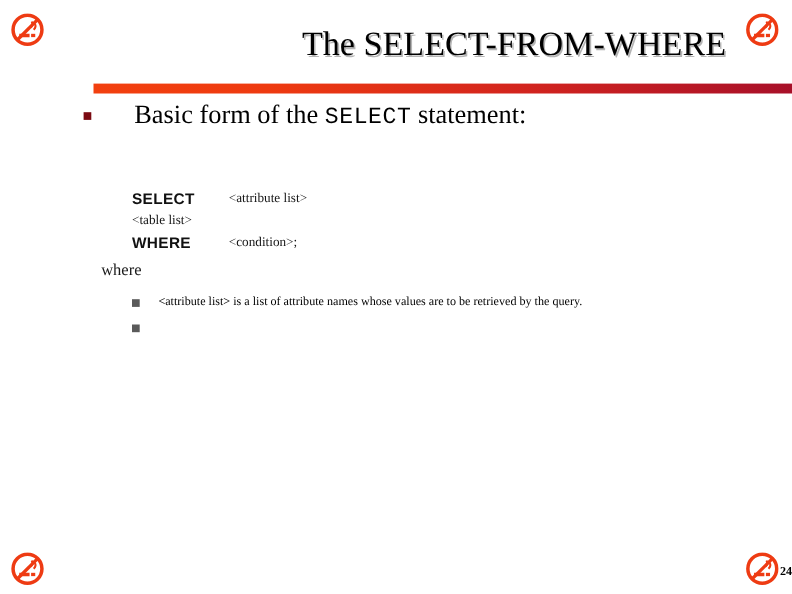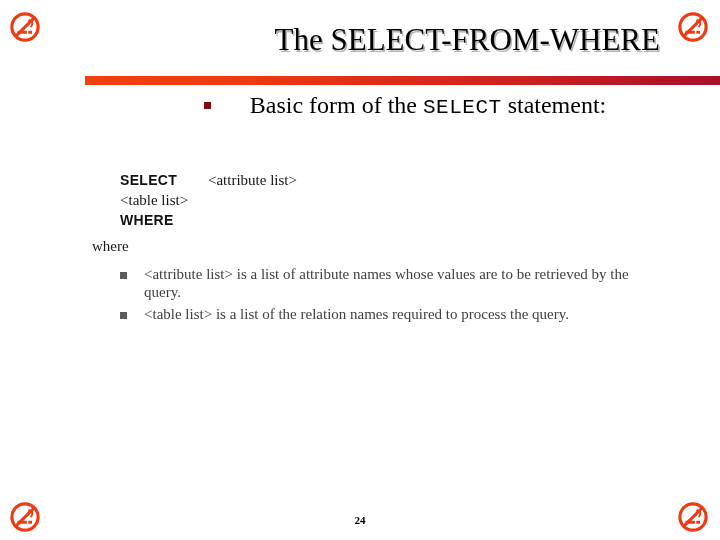--- a/index.html
+++ b/index.html
@@ -49,26 +49,25 @@
     left: 85px;
     top: 76px;
     width: 635px;
     height: 9px;
     background: linear-gradient(to right, #F2400F 0%, #EE3A10 25%, #D2241E 62%, #A81029 100%);
   }
 
   
   .bullet-line {
     position: absolute;
-    left: 95px;
+    left: 76px;
     top: 90px;
     width: 620px;
     display: flex;
     align-items: flex-start;
-    justify-content: center;
   }
   .bullet-sq {
     width: 7px;
     height: 7px;
     background: #7B0A12;
     margin-top: 12px;
     flex: 0 0 auto;
   }
   .bullet-text {
     margin-left: 39px;
@@ -97,21 +96,21 @@
     width: 88px;
     flex: 0 0 auto;
     font-family: "Liberation Sans", sans-serif;
     font-weight: bold;
     font-size: 14px;
     letter-spacing: 0.3px;
     color: #111111;
   }
   .syntax-arg {
     font-family: "Liberation Serif", serif;
-    font-size: 15px;
+    font-size: 12px;
     color: #141414;
   }
 
   .where-label {
     position: absolute;
     left: 92px;
     top: 238px;
     font-family: "Liberation Serif", serif;
     font-size: 15px;
     color: #1a1a1a;
@@ -131,32 +130,32 @@
   .sub-bullet {
     width: 7px;
     height: 7px;
     background: #5a5a5a;
     margin-top: 6px;
     flex: 0 0 auto;
   }
   .sub-text {
     margin-left: 17px;
     font-family: "Liberation Serif", serif;
-    font-size: 15px;
+    font-size: 11px;
     line-height: 17.5px;
-    color: #404040;
+    color: #000000;
   }
 
   
   .page-number {
     position: absolute;
     left: 0;
     top: 514px;
     width: 720px;
-    text-align: center;
+    text-align: right;
     font-family: "Liberation Serif", serif;
     font-size: 11px;
     font-weight: bold;
     color: #000000;
   }
 </style>
 </head>
 <body>
 
 <div class="corner-icon" id="icon-tl">
@@ -215,29 +214,29 @@
 <div class="syntax-block">
   <div class="syntax-row">
     <span class="syntax-kw">SELECT</span>
     <span class="syntax-arg">&lt;attribute list&gt;</span>
   </div>
   <div class="syntax-row">
     <span class="syntax-arg">&lt;table list&gt;</span>
   </div>
   <div class="syntax-row">
     <span class="syntax-kw">WHERE</span>
+    <span class="syntax-arg">&lt;condition&gt;;</span>
   </div>
 </div>
 
 <div class="where-label">where</div>
 
 <div class="sub-list">
   <div class="sub-item">
     <div class="sub-bullet"></div>
     <div class="sub-text">&lt;attribute list&gt; is a list of attribute names whose values are to be retrieved by the query.</div>
   </div>
   <div class="sub-item">
     <div class="sub-bullet"></div>
-    <div class="sub-text">&lt;table list&gt; is a list of the relation names required to process the query.</div>
   </div>
 </div>
 
 <div class="page-number">24</div>
 
 </body></html>

